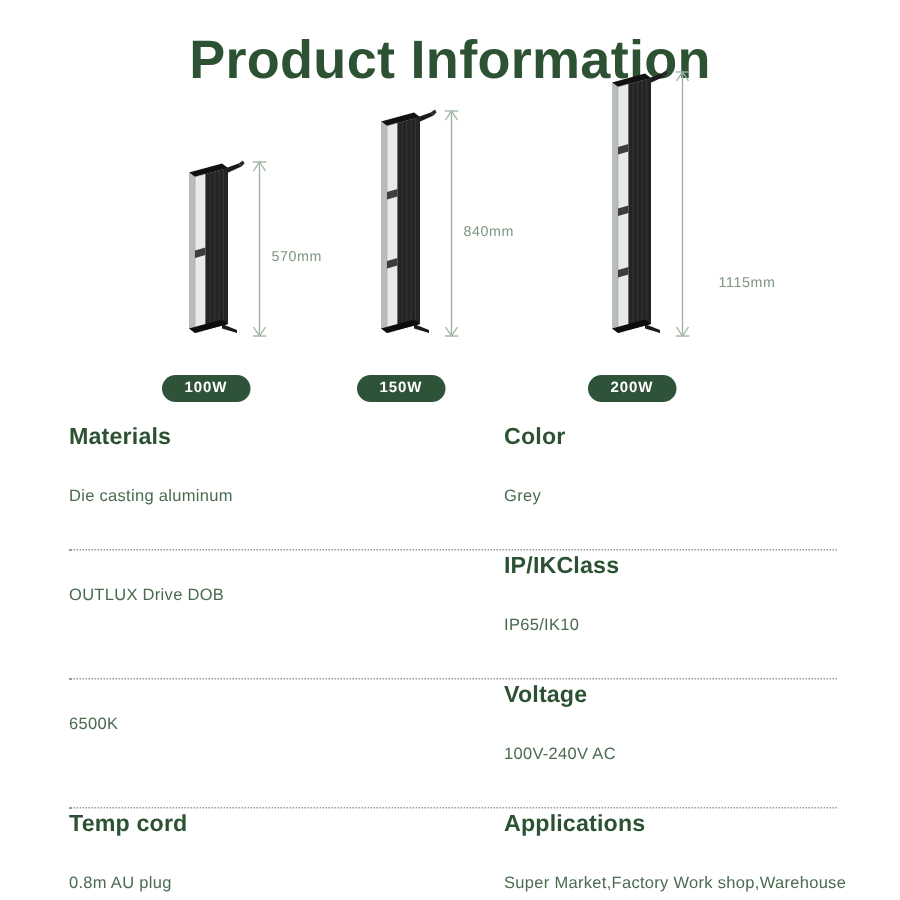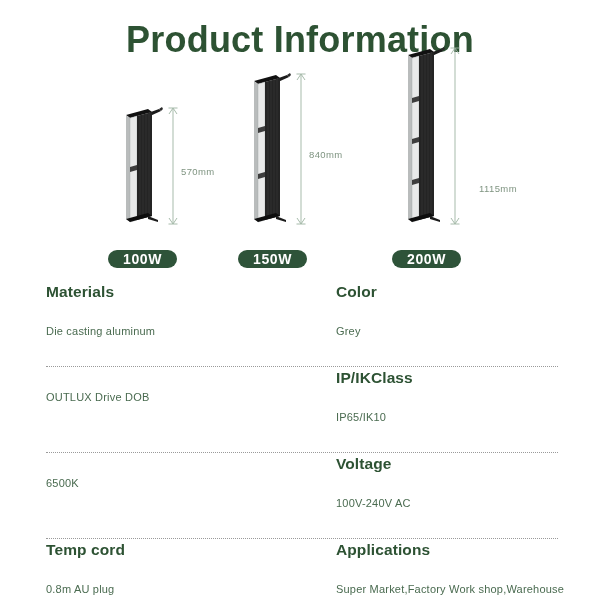--- a/index.html
+++ b/index.html
@@ -66,21 +66,21 @@
 
   
   .watt-badge {
     position: absolute;
     bottom: 4px;
     height: 18px;
     line-height: 18px;
     padding: 0 15px;
     background: #2e5339;
     color: #ffffff;
-    font-size: 14px;
+    font-size: 10px;
     font-weight: bold;
     letter-spacing: 0.6px;
     border-radius: 9px;
     text-align: center;
     margin-top: 28px;
   }
 
   
   .spec-table {
     position: absolute;

